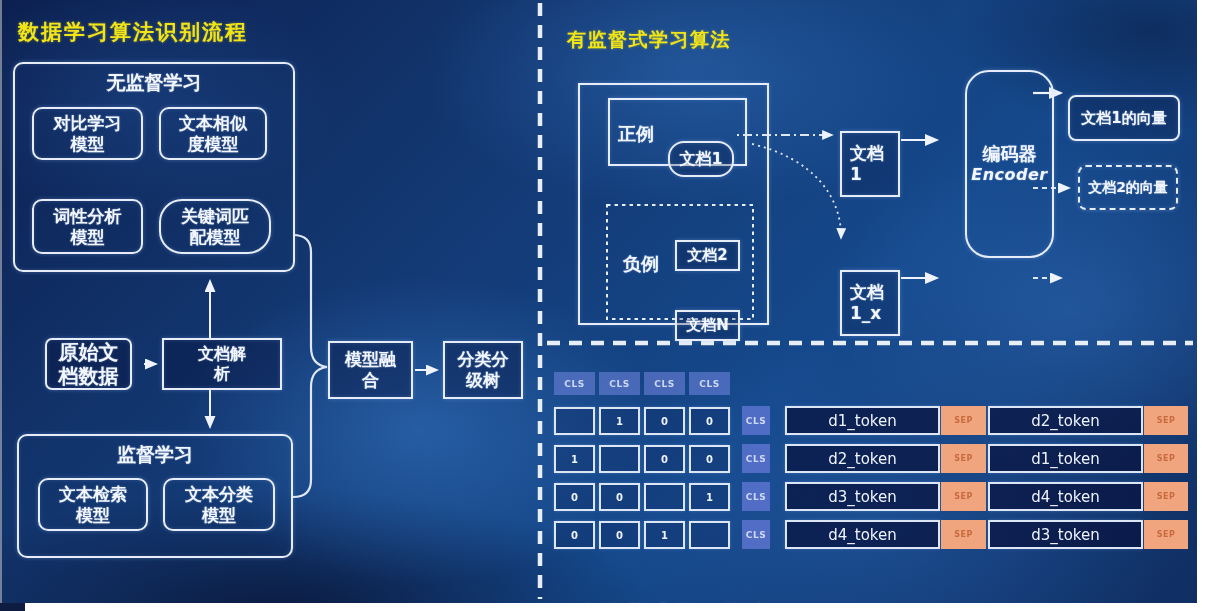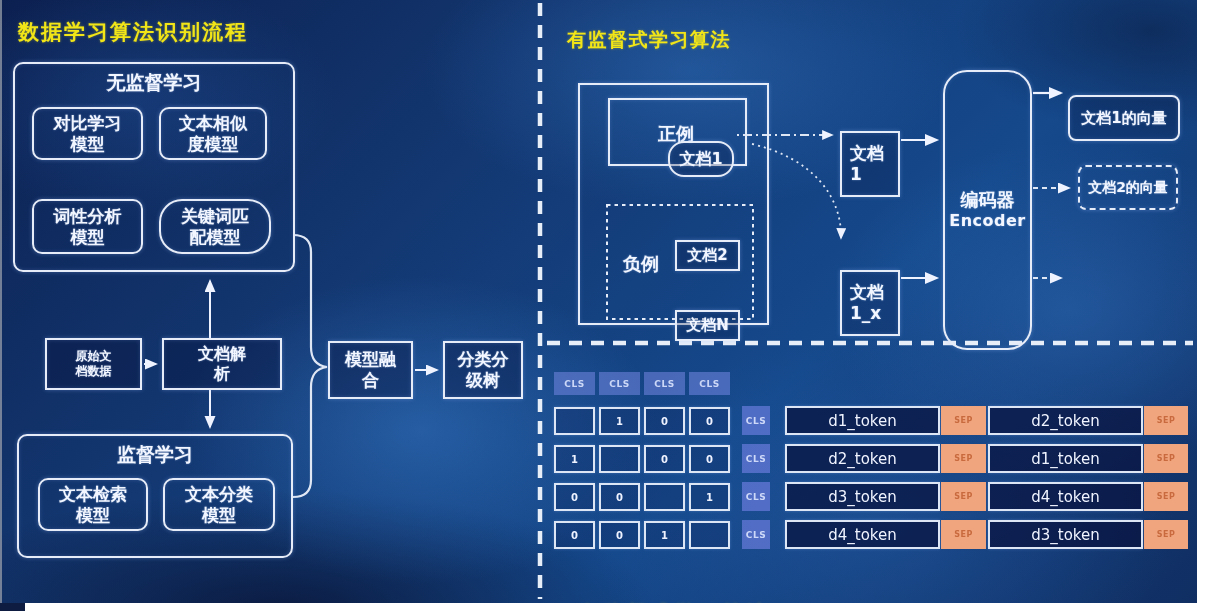--- a/index.html
+++ b/index.html
@@ -90,21 +90,21 @@
   </div>
   <div class="abs bx rd" style="left:32px;top:199px;width:111px;height:55px;font-size:17px;">
     <span class="ln">词性分析</span>
       <span class="ln">模型</span>
   </div>
   <div class="abs bx rd" style="left:159px;top:199px;width:112px;height:55px;font-size:17px;border-radius:23px;">
     <span class="ln">关键词匹</span>
       <span class="ln">配模型</span>
   </div>
 
-  <div class="abs bx fill" style="left:45px;top:338px;width:97px;height:52px;font-size:12px;">
+  <div class="abs bx fill" style="left:45px;top:338px;width:87px;height:52px;font-size:20px;border-radius:7px;">
     <span class="ln">原始文</span>
       <span class="ln">档数据</span>
   </div>
   <div class="abs bx fill" style="left:162px;top:338px;width:120px;height:52px;font-size:16px;">
     <span class="ln">文档解</span>
       <span class="ln">析</span>
   </div>
 
   <div class="abs bx rd" style="left:17px;top:434px;width:276px;height:124px;background:transparent;"></div>
   <div class="grp-title" style="left:17px;top:442px;width:276px;font-size:19px;">监督学习</div>
@@ -123,40 +123,40 @@
   </div>
   <div class="abs bx fill" style="left:443px;top:341px;width:80px;height:58px;font-size:17px;">
     <span class="ln">分类分</span>
       <span class="ln">级树</span>
   </div>
 
   <div class="abs ttl" style="left:567px;top:27px;font-size:19px;letter-spacing:1.5px;">有监督式学习算法</div>
 
   <div class="abs bx" style="left:578px;top:83px;width:191px;height:242px;background:transparent;"></div>
   <div class="abs bx" style="left:608px;top:98px;width:139px;height:68px;background:transparent;"></div>
-  <div class="abs" style="left:618px;top:122px;font-size:18px;font-weight:bold;color:#f2f6ff;text-shadow:0 0 2px rgba(190,215,255,0.5);margin-left:40px;">正例</div>
+  <div class="abs" style="left:618px;top:122px;font-size:18px;font-weight:bold;color:#f2f6ff;text-shadow:0 0 2px rgba(190,215,255,0.5);">正例</div>
   <div class="abs bx fill2" style="left:668px;top:117px;width:66px;height:36px;font-size:16px;border-radius:16px;">文档1</div>
 
   <div class="abs" style="left:607px;top:205px;width:146px;height:114px;"></div>
   <div class="abs bx fill2" style="left:675px;top:216px;width:65px;height:31px;font-size:15px;">文档2</div>
   <div class="abs" style="left:623px;top:252px;font-size:18px;font-weight:bold;color:#f2f6ff;text-shadow:0 0 2px rgba(190,215,255,0.5);">负例</div>
   <div class="abs bx fill2" style="left:675px;top:286px;width:65px;height:31px;font-size:15px;">文档N</div>
 
   <div class="abs bx fill2" style="left:840px;top:107px;width:60px;height:66px;font-size:17px;align-items:flex-start;padding-left:8px;">
     <span class="ln">文档</span>
       <span class="ln">1</span>
   </div>
   <div class="abs bx fill2" style="left:840px;top:246px;width:60px;height:66px;font-size:17px;align-items:flex-start;padding-left:8px;">
     <span class="ln">文档</span>
       <span class="ln">1_x</span>
   </div>
 
-  <div class="abs bx" style="left:943px;top:70px;width:89px;height:280px;border-radius:24px;background:transparent;font-size:18px;">
+  <div class="abs bx" style="left:965px;top:70px;width:89px;height:188px;border-radius:24px;background:transparent;font-size:18px;">
     <span class="ln">编码器</span>
-      <span class="ln" style="font-size:16px;letter-spacing:0.5px;">Encoder</span>
+      <span class="ln" style="font-size:16px;letter-spacing:0.5px;font-style:italic;">Encoder</span>
   </div>
 
   <div class="abs bx fill2" style="left:1068px;top:71px;width:112px;height:46px;border-radius:8px;font-size:15px;">文档1的向量</div>
   <div class="abs bx" style="left:1078px;top:165px;width:100px;height:45px;border-radius:8px;border-style:dashed;background:transparent;font-size:14px;">文档2的向量</div>
 
   <div class="abs hrow" style="left:554px;top:372px;">
       <div class="chip cls-chip">CLS</div>
       <div class="chip cls-chip">CLS</div>
       <div class="chip cls-chip">CLS</div>
       <div class="chip cls-chip">CLS</div>

